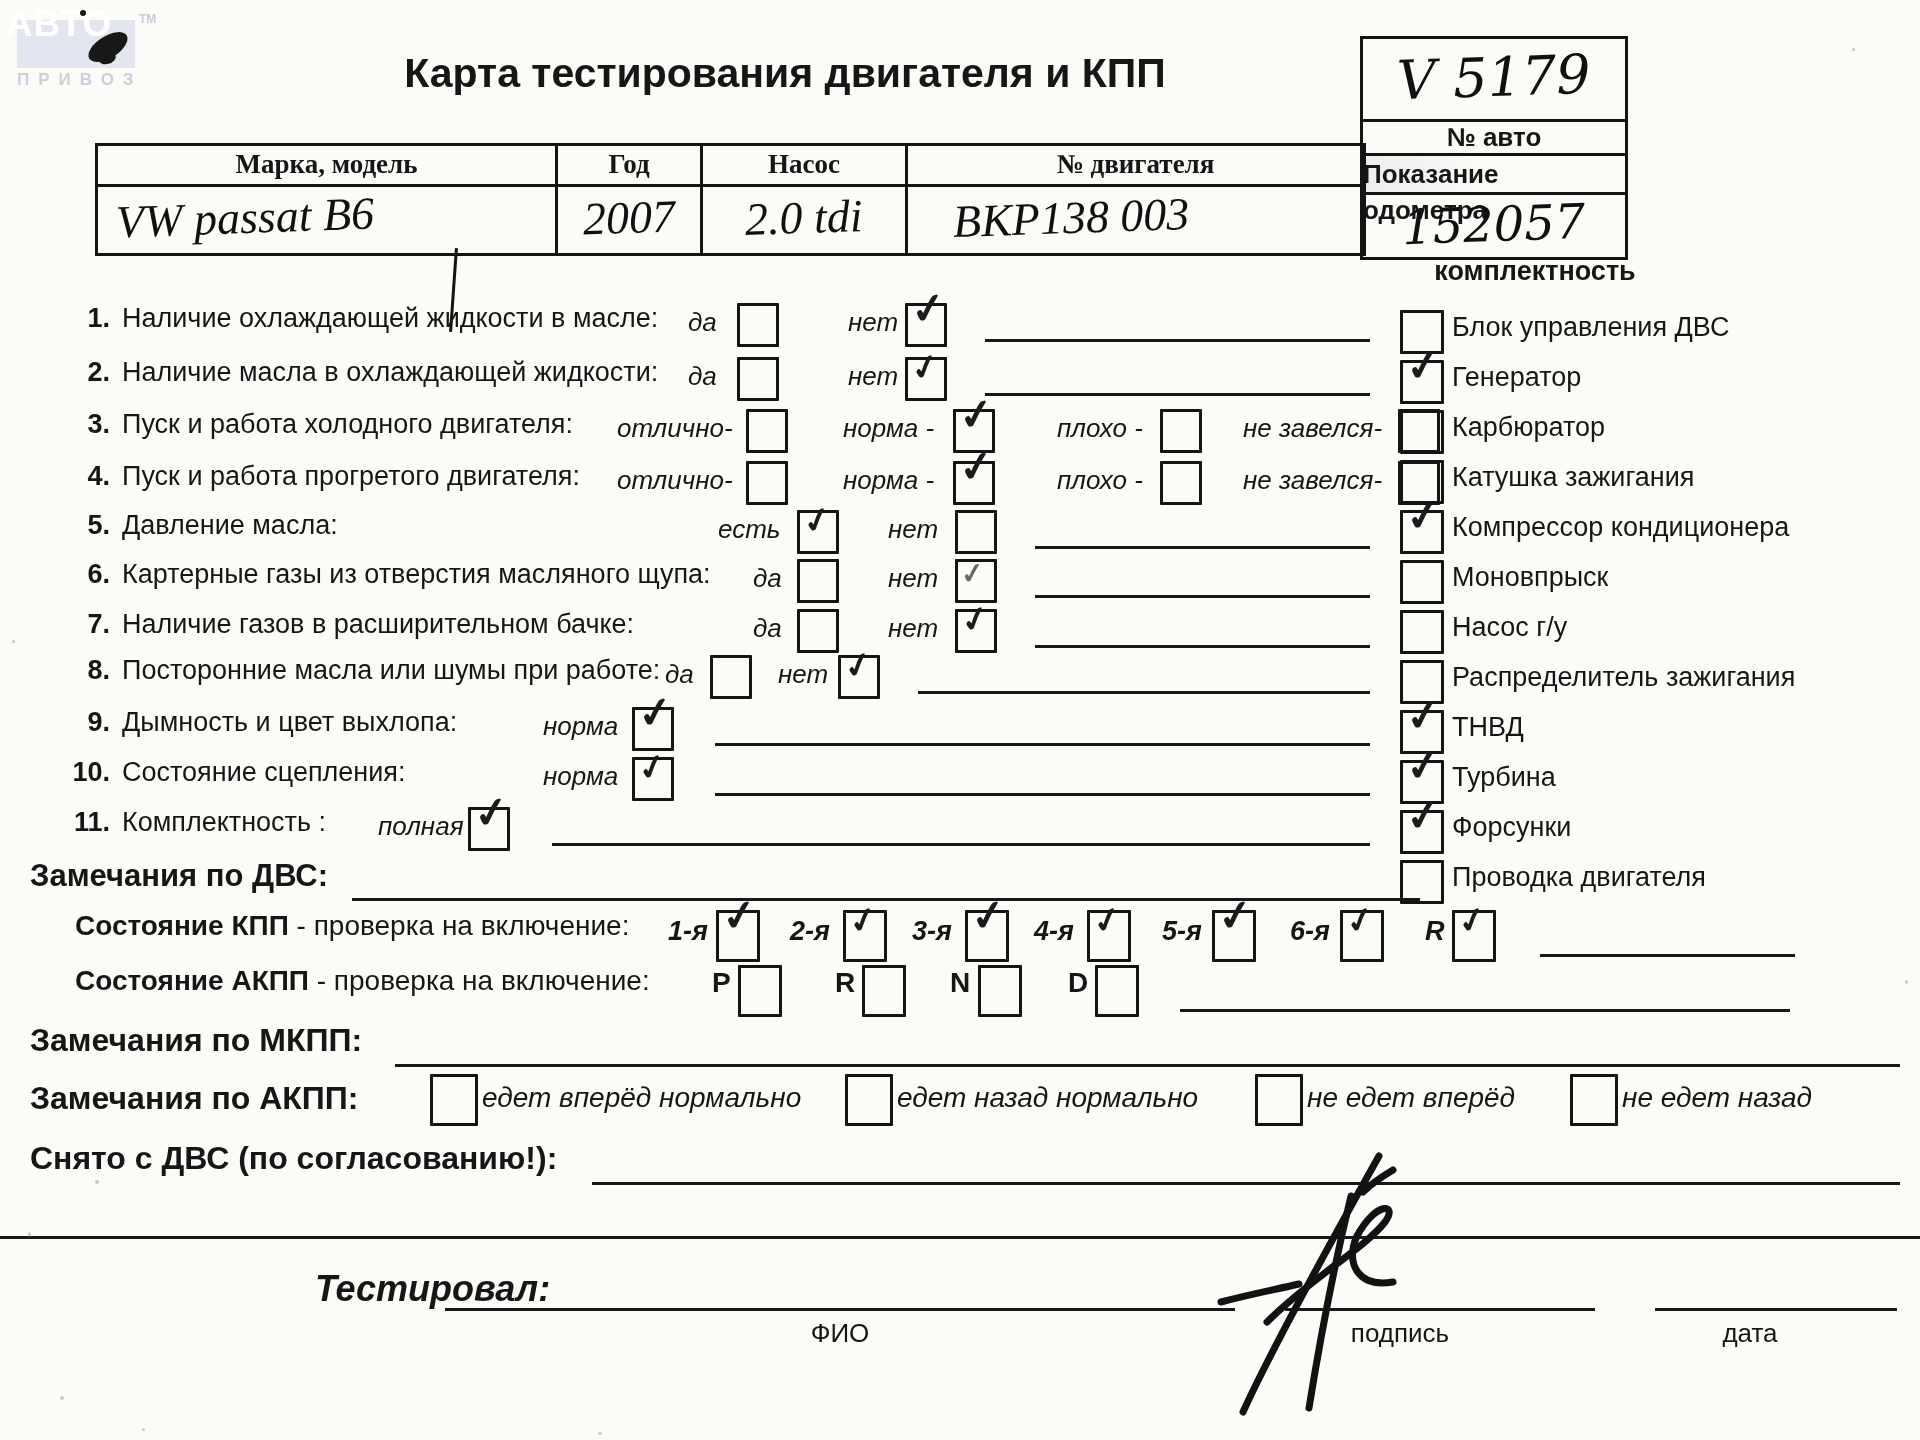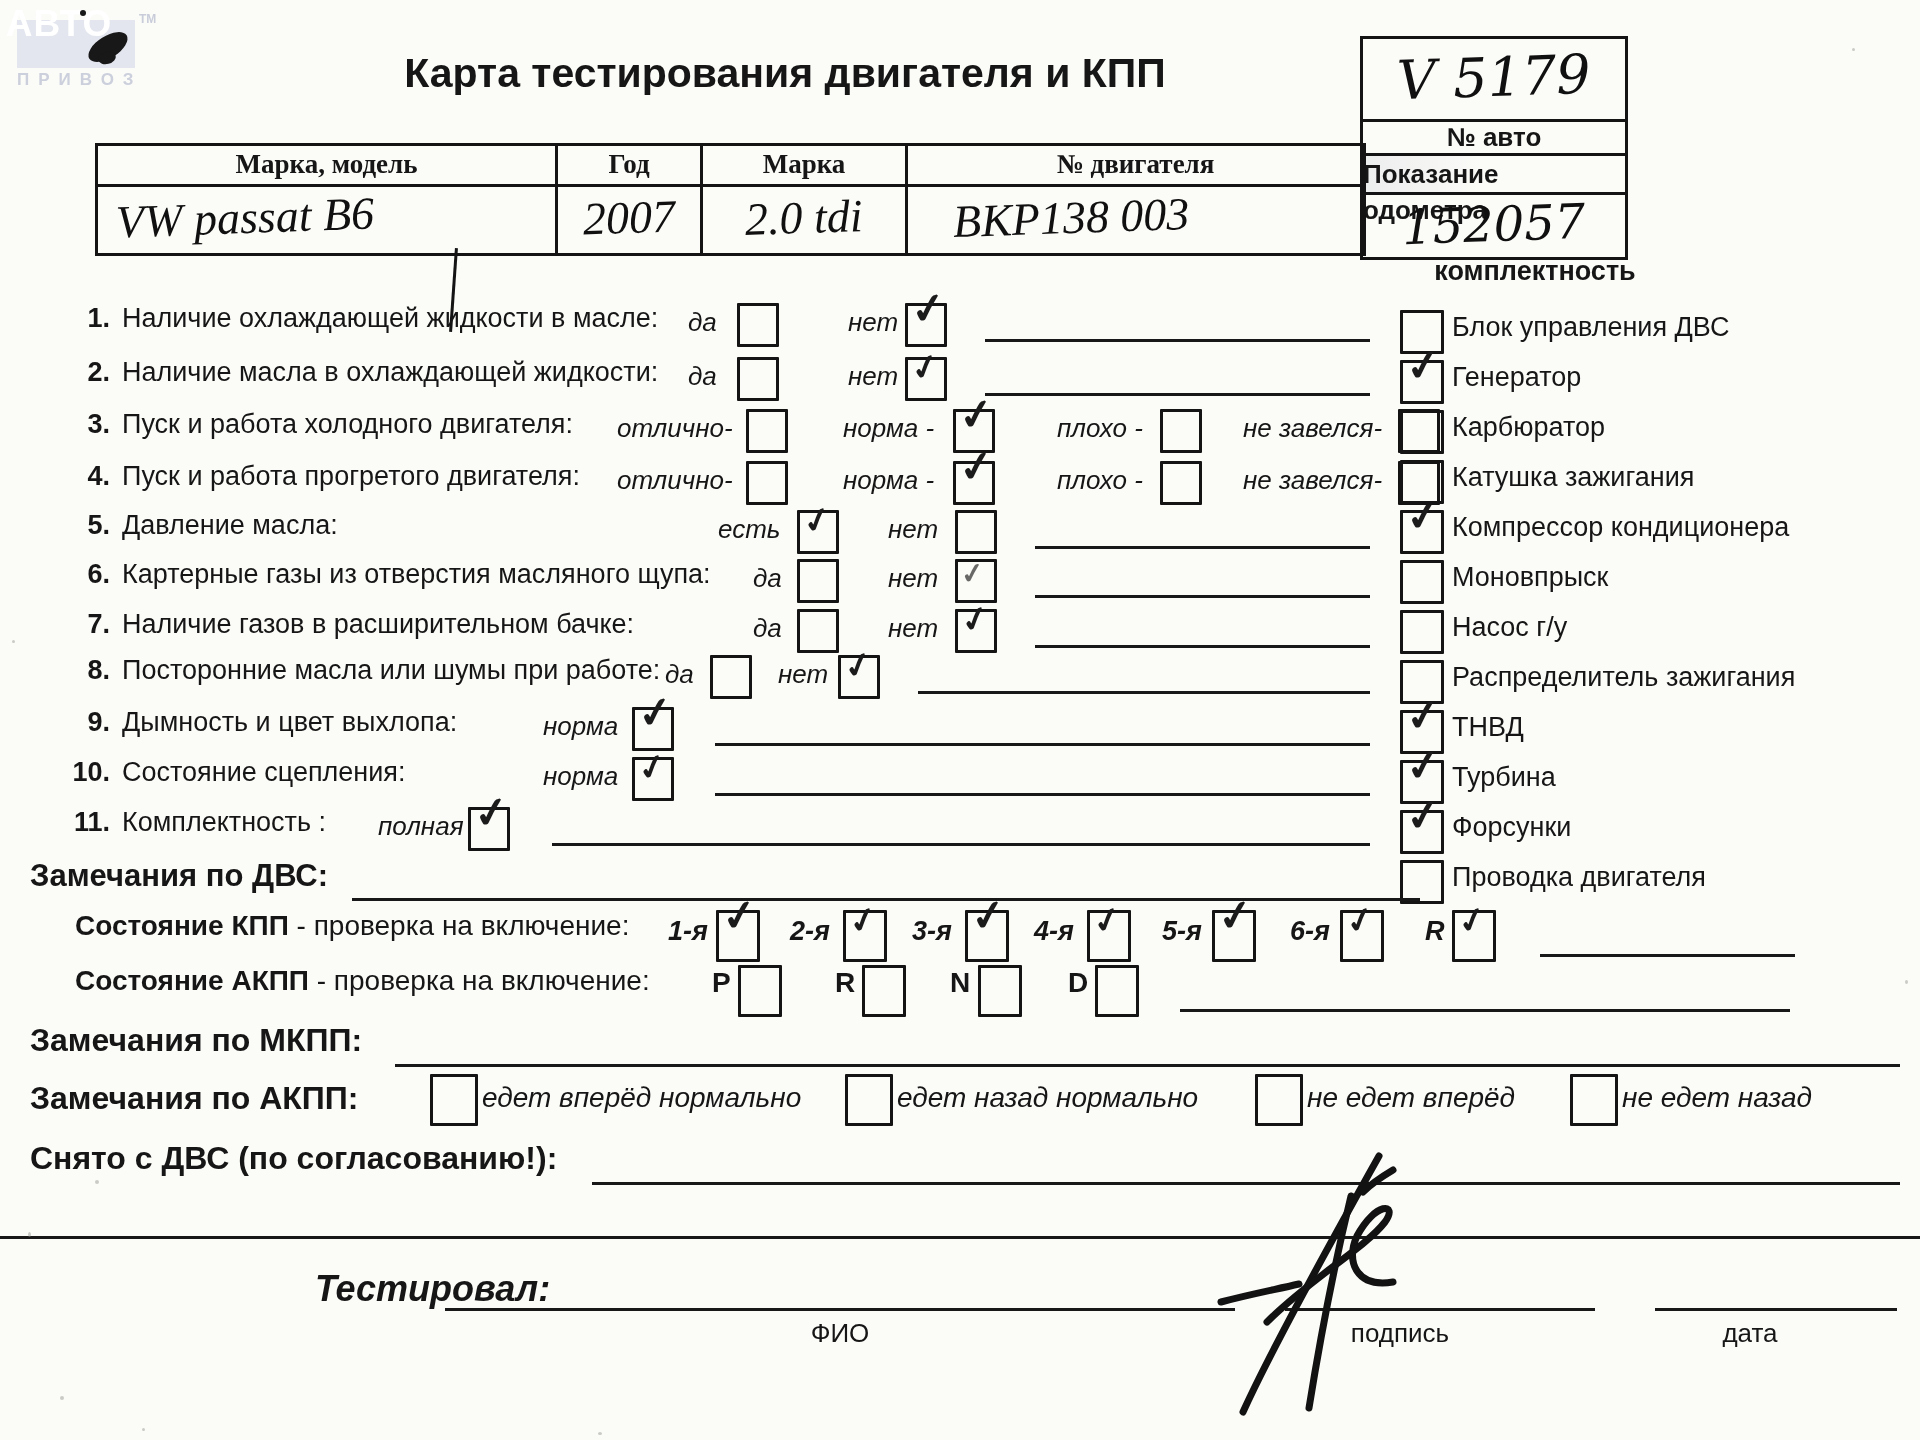--- a/index.html
+++ b/index.html
@@ -90,21 +90,21 @@
     <div id="car-num-val" class="rowv hand"><span class="hand-r">V 5179</span></div>
     <div id="car-num-lbl" class="rowv">№ авто</div>
     <div id="odo-hdr" class="rowv">Показание одометра</div>
     <div id="odo-val" class="hand"><span class="hand-r">152057</span></div>
   </div>
 
   <div id="vtable">
     <div class="hdr-row">
       <div class="c w-make">Марка, модель</div>
       <div class="c w-year">Год</div>
-      <div class="c w-vol">Марка</div>
+      <div class="c w-vol">Насос</div>
       <div class="c w-eng">№ двигателя</div>
     </div>
     <div class="val-row">
       <div class="c w-make hand" style="padding-left:18px;"><span class="hand-r">VW  passat B6</span></div>
       <div class="c w-year hand" style="text-align:center;"><span class="hand-r">2007</span></div>
       <div class="c w-vol hand" style="text-align:center;"><span class="hand-r">2.0 tdi</span></div>
       <div class="c w-eng hand" style="padding-left:45px;"><span class="hand-r">BKP138 003</span></div>
     </div>
   </div>
   <div class="pen-tail"></div>

